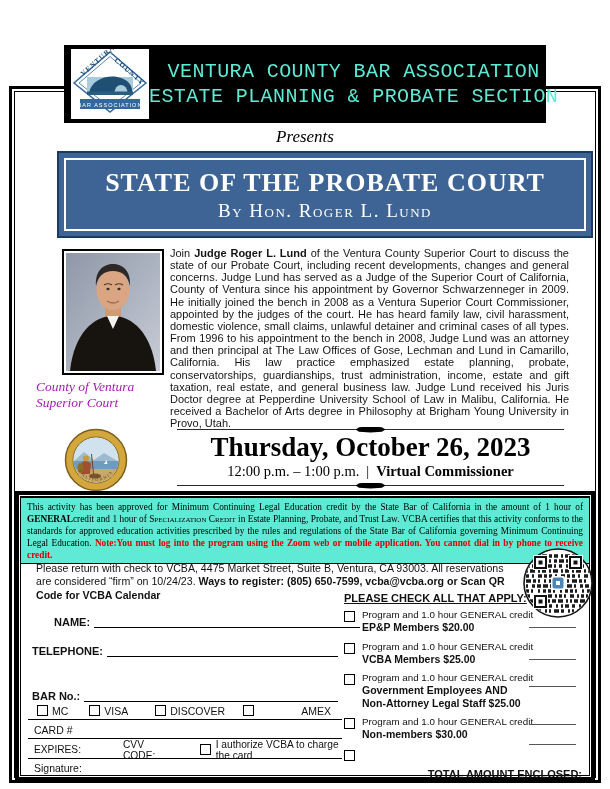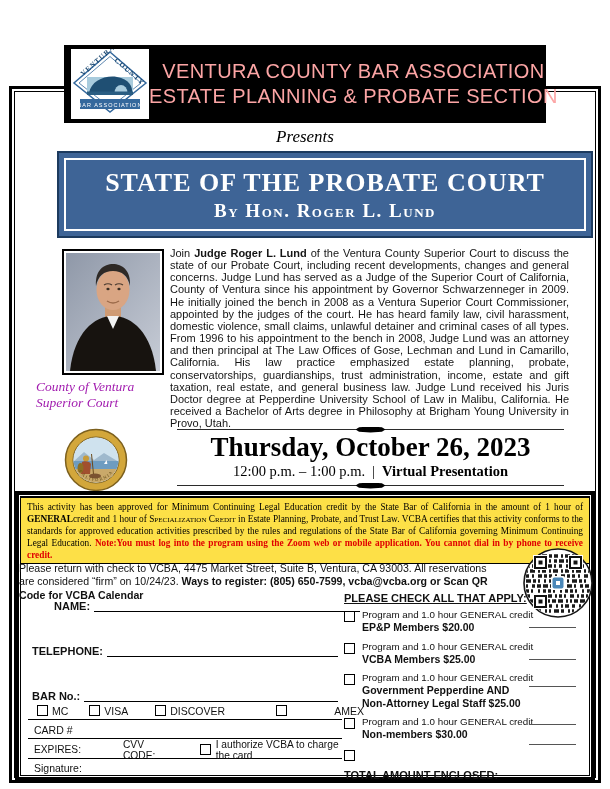--- a/index.html
+++ b/index.html
@@ -8,33 +8,33 @@
 
   
   .page-frame{position:absolute;left:9px;top:86px;width:592px;height:697px;
               border:3px solid #000;box-sizing:border-box;}
   .page-frame::after{content:"";position:absolute;inset:2px;border:1.5px solid #000;}
 
   
   .header-box{position:absolute;left:64px;top:45px;width:482px;height:78px;background:#000;
               z-index:5;display:flex;align-items:center;}
   .logo-wrap{margin-left:7px;width:78px;height:70px;background:#fff;flex:0 0 auto;}
-  .header-titles{flex:1;text-align:center;color:#fca5a5;font-family:Liberation Sans, sans-serif;line-height:1.25;}
+  .header-titles{flex:1;text-align:center;color:#5eead4;font-family:Liberation Mono, monospace;line-height:1.25;}
   .header-line{font-size:20px;letter-spacing:.4px;white-space:nowrap;}
 
   .presents{position:absolute;left:0;right:0;top:127px;text-align:center;z-index:4;
             font-family:"Liberation Serif",serif;font-style:italic;font-size:17px;color:#000;}
 
   
   .title-box{position:absolute;left:57px;top:151px;width:536px;height:87px;background:#3e6496;
              border:2px solid #1c3a5e;box-sizing:border-box;z-index:4;}
   .title-inner{position:absolute;inset:5px;border:2px solid #fff;display:flex;flex-direction:column;
                align-items:center;justify-content:center;color:#fff;font-family:"Liberation Serif",serif;}
   .title-main{font-size:26px;font-weight:bold;letter-spacing:1px;white-space:nowrap;}
-  .title-by{font-size:19px;font-weight:bold;font-variant:small-caps;letter-spacing:1.5px;margin-top:2px;}
+  .title-by{font-size:19px;font-weight:normal;font-variant:small-caps;letter-spacing:1.5px;margin-top:2px;}
 
   
   .photo-frame{position:absolute;left:62px;top:249px;background:#000;padding:2px;z-index:2;}
   .photo-frame svg{display:block;border:2px solid #fff;}
   .photo-caption{position:absolute;left:36px;top:379px;width:152px;text-align:left;
                  font-family:"Liberation Serif",serif;font-style:italic;font-size:13.5px;line-height:1.18;color:#a21caf;}
   .seal{position:absolute;left:64px;top:428px;}
 
   
   .bio{position:absolute;left:170px;top:247px;width:399px;font-size:11px;line-height:12.15px;
@@ -44,66 +44,66 @@
   .event-block{position:absolute;left:177px;top:429px;width:387px;text-align:center;
                font-family:"Liberation Serif",serif;color:#000;z-index:2;}
   .rule{position:relative;height:0;border-top:1.3px solid #2b2b2b;}
   .rule .dia{position:absolute;left:50%;top:-3.5px;transform:translateX(-50%);width:30px;height:6px;background:#000;
              clip-path:polygon(0 50%,12% 12%,50% 0,88% 12%,100% 50%,88% 88%,50% 100%,12% 88%);}
   .event-date{font-size:27px;font-weight:bold;margin-top:2px;white-space:nowrap;}
   .event-time{font-size:14.5px;margin:0 0 5px;}
   .event-time .sep{margin:0 7px;}
 
   
-  .mcle-box{position:absolute;left:20px;top:497px;width:570px;min-height:57px;background:#fde047;
+  .mcle-box{position:absolute;left:20px;top:497px;width:570px;min-height:57px;background:#5eead4;
             border:1.5px solid #000;box-sizing:border-box;padding:3px 6px 2px;z-index:3;
             font-family:"Liberation Serif",serif;font-size:9.3px;line-height:12.1px;text-align:justify;color:#000;}
   .mcle-note{color:#e00000;font-weight:bold;}
   .sc{font-variant:small-caps;}
 
   
   .form-box{position:absolute;left:15px;top:491px;width:580px;height:290px;border:4px solid #000;box-sizing:border-box;}
   .form-box::after{content:"";position:absolute;inset:1px;border:1px solid #000;pointer-events:none;}
 
-  .reg-instructions{position:absolute;left:19px;top:562px;width:480px;font-size:10.6px;line-height:13.4px;z-index:3;}
+  .reg-instructions{position:absolute;left:36px;top:562px;width:480px;font-size:10.6px;line-height:13.4px;z-index:3;}
 
   .qr{position:absolute;left:521px;top:545px;z-index:3;}
 
   
   .f-row{position:absolute;left:32px;width:306px;display:flex;align-items:flex-end;
          font-weight:bold;font-size:11px;z-index:3;}
   .f-line{flex:1;border-bottom:1.3px solid #000;height:13px;margin-left:4px;}
-  #row-name{top:598px;padding-left:22px;}
+  #row-name{top:614px;padding-left:22px;}
   #row-tel{top:643px;}
   #row-bar{top:688px;}
 
   .tbl-row{position:absolute;left:28px;width:314px;border-bottom:1.5px solid #000;
            font-size:10.5px;display:flex;align-items:center;z-index:3;}
   #row-cards{top:702px;height:17px;}
   #row-cardnum{top:721px;height:18px;padding-left:6px;box-sizing:border-box;}
   #row-expires{top:741px;height:18px;font-size:10.2px;padding-left:6px;box-sizing:border-box;}
   #row-sign{top:760px;height:16px;padding-left:6px;box-sizing:border-box;}
 
   .cb{display:inline-block;width:9px;height:9px;border:1.3px solid #000;background:#fff;flex:0 0 auto;}
   .card-pair{display:flex;gap:4px;}
   #row-cards .card-pair:nth-child(1){margin-left:9px;}
   #row-cards .card-pair:nth-child(2){margin-left:21px;}
   #row-cards .card-pair:nth-child(3){margin-left:27px;}
-  #row-cards .card-pair:nth-child(4){margin-left:51px;gap:47px;}
+  #row-cards .card-pair:nth-child(4){margin-left:18px;gap:47px;}
   #row-expires .cvv{margin-left:42px;}
   #row-expires .auth{margin-left:32px;display:flex;align-items:center;gap:5px;}
 
   
   .options{position:absolute;left:344px;top:592px;width:247px;z-index:3;}
   .opt-head{font-size:11px;font-weight:bold;text-decoration:underline;margin-bottom:5px;}
   .opt{display:flex;margin-bottom:7px;}
   .opt .cb{margin:2px 7px 0 0;}
   .opt-l1{font-size:9.8px;line-height:12px;}
   .opt-l2{font-size:10.5px;font-weight:bold;line-height:12.6px;}
-  .total-row{display:flex;align-items:flex-end;font-size:11px;font-weight:bold;margin-top:3px;width:238px;}
+  .total-row{display:flex;align-items:flex-end;font-size:11px;font-weight:bold;margin-top:3px;width:238px;flex-direction:column;}
   .total-line{flex:1;border-bottom:1.3px solid #000;height:12px;margin-left:4px;}
 
   .amount-blank{position:absolute;left:529px;width:47px;height:0;border-bottom:1.1px solid #555;z-index:4;}
   #ab1{top:627px;} #ab2{top:659px;} #ab3{top:686px;} #ab4{top:724px;} #ab5{top:744px;}
 </style>
 </head>
 <body>
 
 <div class="page">
 
@@ -198,21 +198,21 @@
   </div>
 
   <p class="bio"><span>Join </span><b>Judge Roger L. Lund</b><span> of the Ventura County Superior Court to discuss the state of our Probate Court, including recent developments, changes and general concerns. Judge Lund has served as a Judge of the Superior Court of California, County of Ventura since his appointment by Governor Schwarzenneger in 2009.  He initially joined the bench in 2008 as a Ventura Superior Court Commissioner, appointed by the judges of the court. He has heard family law, civil harassment, domestic violence, small claims, unlawful detainer and criminal cases of all types. From 1996 to his appointment to the bench in 2008, Judge Lund was an attorney and then principal at The Law Offices of Gose, Lechman and Lund in Camarillo, California. His law practice emphasized estate planning, probate, conservatorships, guardianships, trust administration, income, estate and gift taxation, real estate, and general business law. Judge Lund received his Juris Doctor degree at Pepperdine University School of Law in Malibu, California. He received a Bachelor of Arts degree in Philosophy at Brigham Young University in Provo, Utah.</span></p>
 
   <div class="event-block">
     <div class="rule">
         <span class="dia"></span>
       </div>
     <div class="event-date">Thursday, October 26, 2023</div>
     <div class="event-time">
-      <span>12:00 p.m. – 1:00 p.m.</span><span class="sep">|</span><b>Virtual Presentation</b>
+      <span>12:00 p.m. – 1:00 p.m.</span><span class="sep">|</span><b>Virtual Commissioner</b>
     </div>
     <div class="rule">
         <span class="dia"></span>
       </div>
   </div>
 
   <div class="form-box"></div>
 
   <div class="mcle-box"><span>This activity has been approved for Minimum Continuing Legal Education credit by the State Bar of California in the amount of 1 hour of </span><b>GENERAL</b><span>credit and 1 hour of </span><span class="sc">Specialization Credit</span><span> in Estate Planning, Probate, and Trust Law.  VCBA certifies that this activity conforms to the standards for approved education activities prescribed by the rules and regulations of the State Bar of California governing Minimum Continuing Legal Education. </span><span class="mcle-note">Note:You must log into the program using the Zoom web or mobile application. You cannot dial in by phone to receive credit.</span></div>
 
@@ -322,21 +322,21 @@
       <span>
         <div class="opt-l1">Program and 1.0 hour GENERAL credit</div>
         <div class="opt-l2">VCBA Members $25.00</div>
       </span>
     </div>
 
     <div class="opt">
       <span class="cb"></span>
       <span>
         <div class="opt-l1">Program and 1.0 hour GENERAL credit</div>
-        <div class="opt-l2">Government Pepperdine AND</div>
+        <div class="opt-l2">Government Employees AND</div>
         <div class="opt-l2">Non-Attorney Legal Staff $25.00</div>
       </span>
     </div>
 
     <div class="opt">
       <span class="cb"></span>
       <span>
         <div class="opt-l1">Program and 1.0 hour GENERAL credit</div>
         <div class="opt-l2">Non-members $30.00</div>
       </span>

